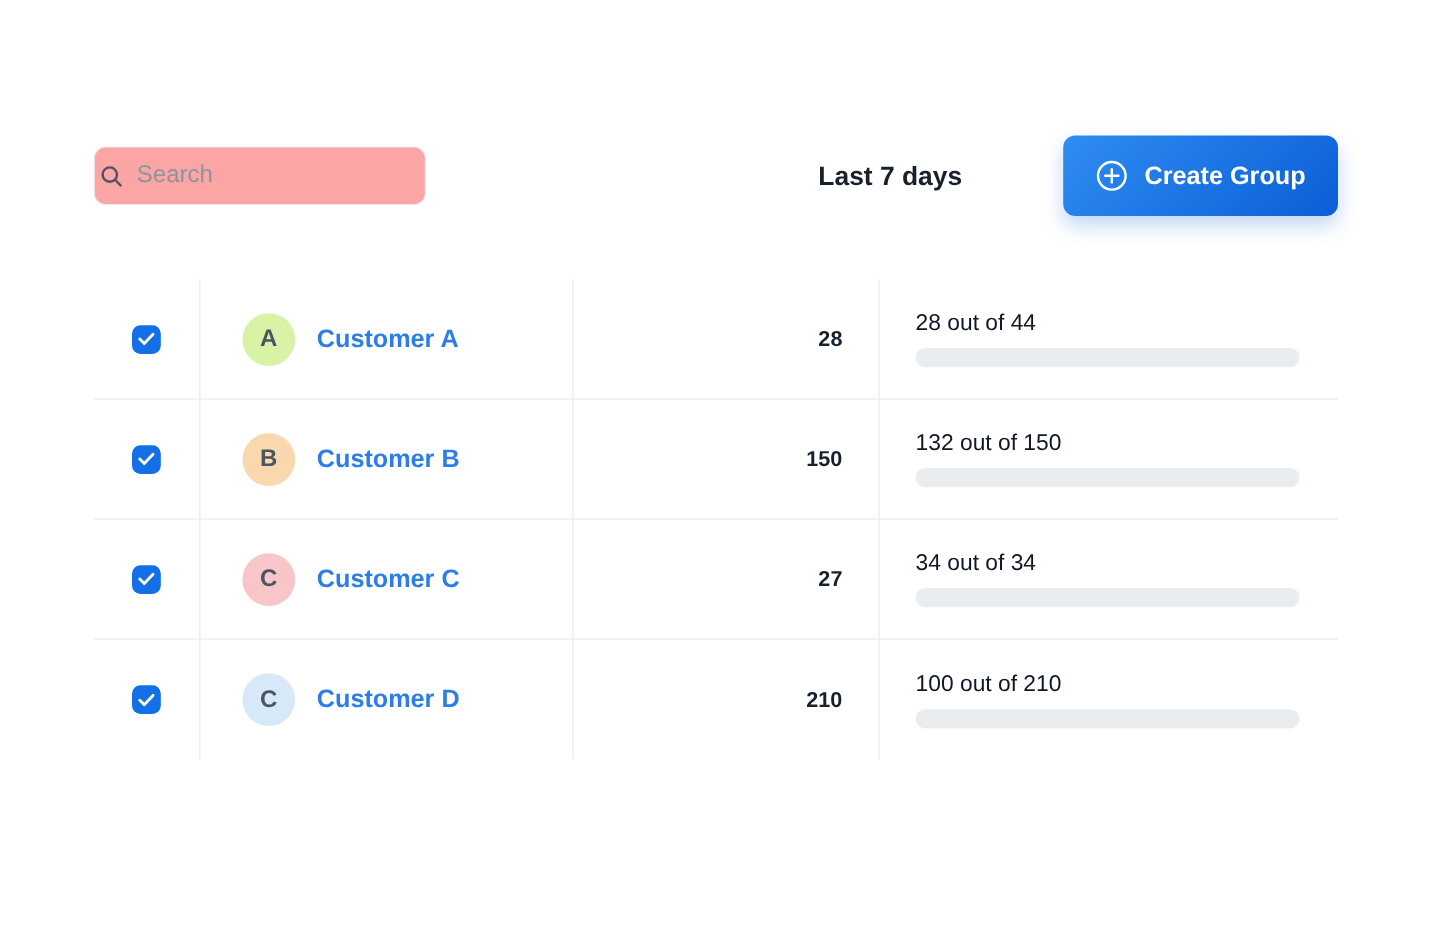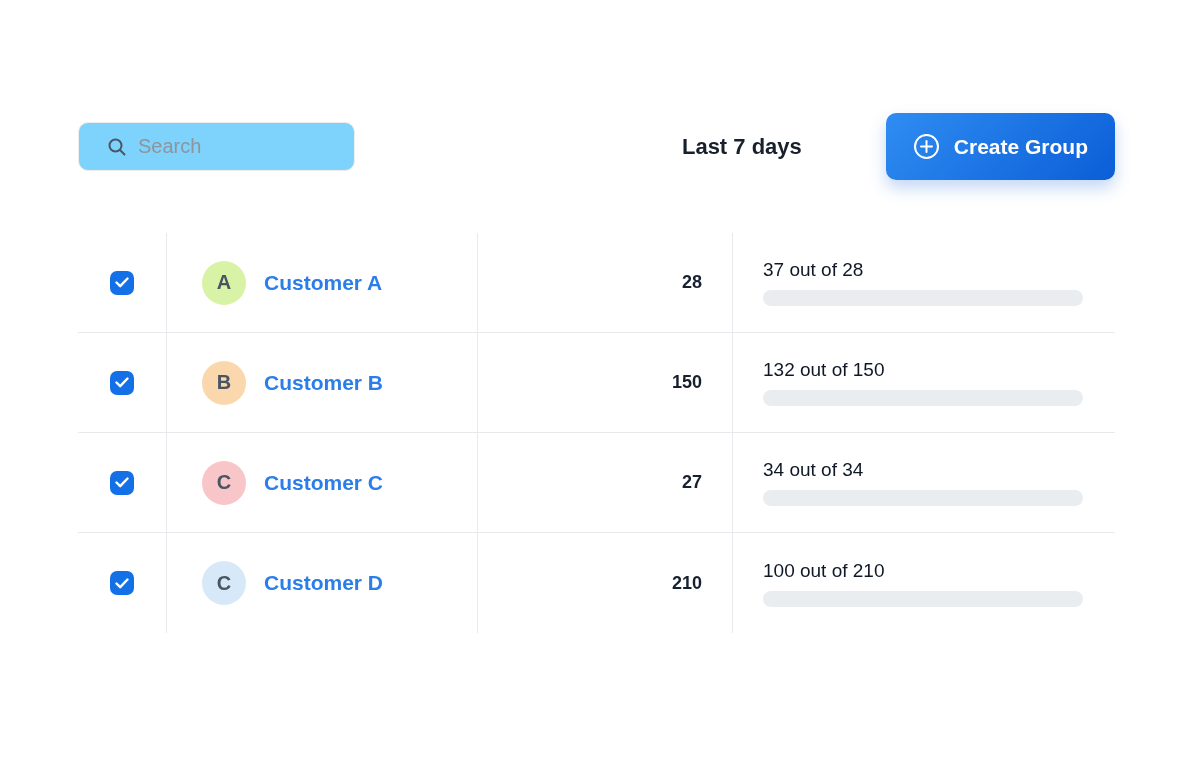--- a/index.html
+++ b/index.html
@@ -22,27 +22,27 @@
   
   .toolbar {
     margin: 113px 85px 0 78px;
     display: flex;
     align-items: center;
     justify-content: space-between;
   }
   .search-box {
     width: 277px;
     height: 49px;
-    background: #7dd3fc;
+    background: #fca5a5;
     border: 1px solid #ededee;
     border-radius: 10px;
     display: flex;
     align-items: center;
     gap: 11px;
-    padding: 0 28px;
+    padding: 0 4px;
   }
   .search-box svg { flex: 0 0 auto; }
   .search-box input {
     border: none;
     outline: none;
     background: transparent;
     font-family: "Liberation Sans", sans-serif;
     font-size: 20px;
     color: #374151;
     width: 100%;
@@ -215,21 +215,21 @@
         </span>
       </div>
       <div class="cell cell-name">
         <span class="avatar" style="background: rgb(216, 243, 166);">A</span>
         <a class="customer-link">Customer A</a>
       </div>
       <div class="cell cell-count">
         <span>28</span>
       </div>
       <div class="cell cell-dmarc">
-        <span class="enforcement-label">37 out of 28</span>
+        <span class="enforcement-label">28 out of 44</span>
         <span class="progress-track">
           <span class="progress-fill" style="width: 100%;"></span>
         </span>
       </div>
     </div>
 
     <div class="trow">
       <div class="cell cell-check">
         <span class="checkbox">
           <svg width="14" height="11" viewBox="0 0 14 11" fill="none">

